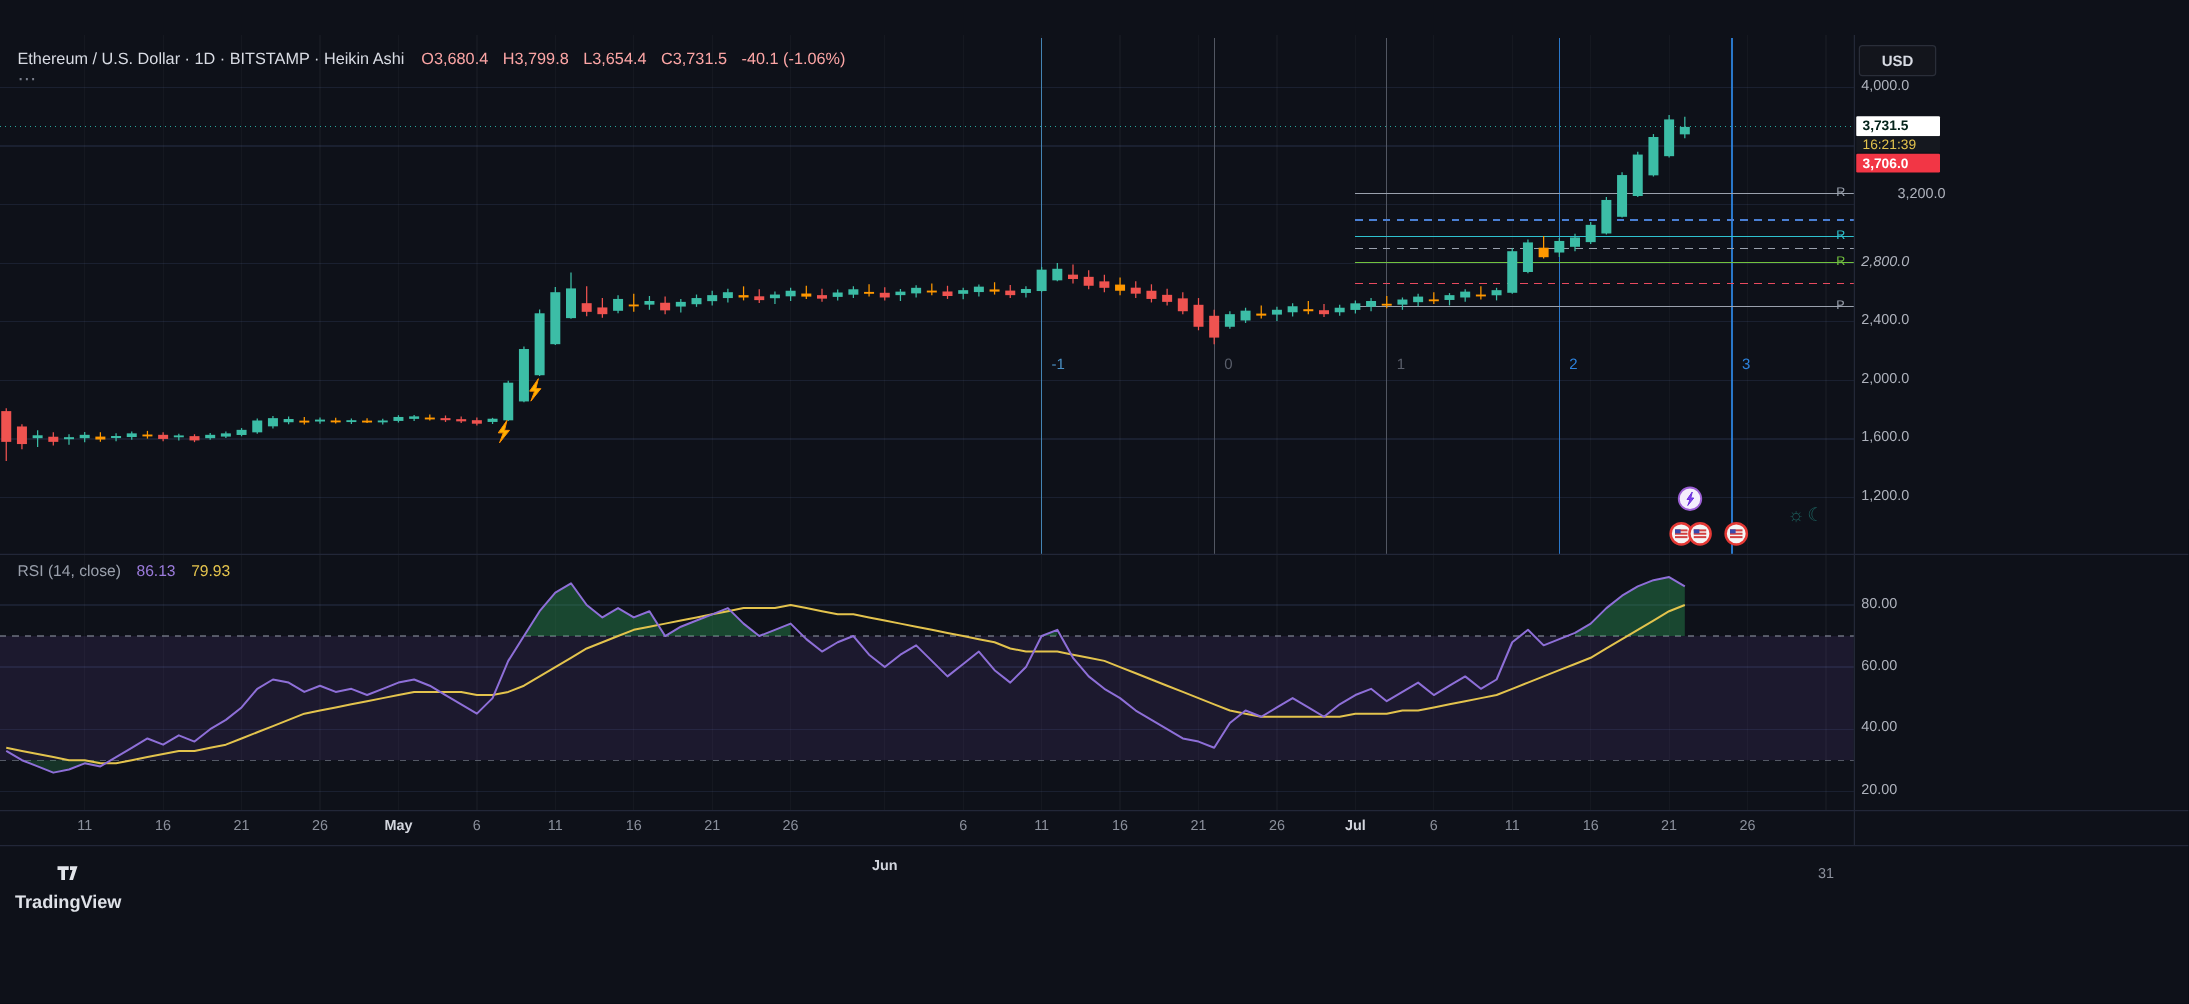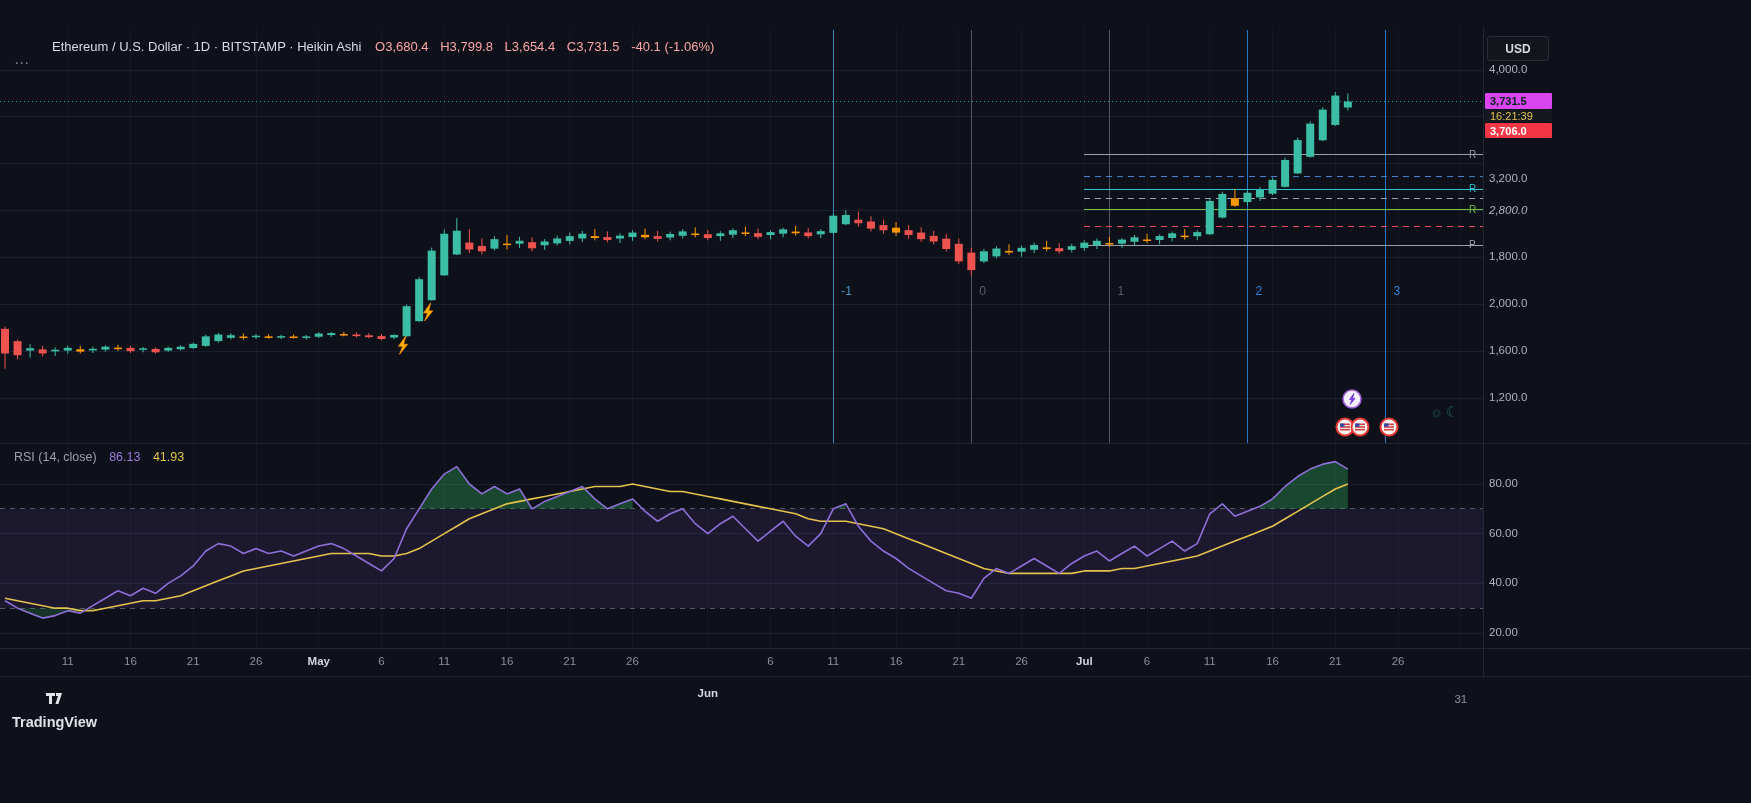--- a/index.html
+++ b/index.html
@@ -2,27 +2,27 @@
 <html><head>
 <meta charset="utf-8">
 <style>
   html,body{margin:0;padding:0;background:#0a0c14;}
   .screen{position:relative;width:1751px;height:803px;background:#0e1119;overflow:hidden;
           font-family:"Liberation Sans","DejaVu Sans",sans-serif;color:#d1d4dc;}
   #chart-svg{position:absolute;left:0;top:0;z-index:1;}
   .topbar{position:absolute;left:0;top:0;width:100%;height:28px;z-index:5;}
   .topbar span{position:absolute;left:8px;top:6px;font-size:13px;font-weight:700;color:#edeff4;letter-spacing:.2px;}
   .legend{position:absolute;left:14px;top:39px;font-size:13px;white-space:nowrap;z-index:5;}
-  .legend .sym{color:#d8dbe3;margin-right:10px;margin-left:38px;}
+  .legend .sym{color:#d8dbe3;margin-right:10px;}
   .legend .val{color:#fca5a5;margin-right:8px;}
   .legend-more{position:absolute;left:14px;top:54px;color:#7a7f8c;font-size:15px;letter-spacing:2px;z-index:5;cursor:pointer;}
   .usd-btn{position:absolute;left:1487px;top:36px;width:60px;height:23px;background:#13151c;border:1px solid #2a2e39;
            border-radius:3px;color:#d7dae2;font-size:12px;font-weight:600;display:flex;align-items:center;justify-content:center;z-index:6;cursor:pointer;}
   .badge{position:absolute;left:1485px;width:62px;font-size:11px;display:flex;align-items:center;padding-left:5px;z-index:6;border-radius:1px;}
-  .badge-green{top:93px;height:16px;background:#d946ef;color:#04231a;font-weight:700;}
+  .badge-green{top:93px;height:16px;background:#ffffff;color:#04231a;font-weight:700;}
   .badge-dark{top:109px;height:13px;background:#15181f;color:#e2c24d;}
   .badge-red{top:123px;height:15px;background:#f23645;color:#ffffff;font-weight:700;}
   .price-tick,.rsi-tick{position:absolute;left:1489px;font-size:11.5px;color:#aeb2bc;z-index:4;}
   .time-tick{position:absolute;top:655px;width:36px;margin-left:-18px;text-align:center;font-size:11.5px;color:#8b909c;z-index:4;}
   .time-tick.major{color:#d3d6de;font-weight:700;}
   .pivot-label{position:absolute;left:1469px;font-size:10px;z-index:4;}
   .cycle-label{position:absolute;top:284px;font-size:12px;z-index:4;}
   .rsi-legend{position:absolute;left:14px;top:450px;font-size:12.5px;z-index:5;white-space:nowrap;}
   .rsi-legend .t{color:#9aa0ac;margin-right:9px;}
   .rsi-legend .v{color:#9b7bdb;margin-right:9px;}
@@ -368,30 +368,30 @@
 
   <div class="usd-btn">USD</div>
 
   <div class="badge badge-green">3,731.5</div>
   <div class="badge badge-dark">16:21:39</div>
   <div class="badge badge-red">3,706.0</div>
 
   <div class="rsi-legend">
     <span class="t">RSI (14, close)</span>
     <span class="v">86.13</span>
-    <span class="m">41.93</span>
+    <span class="m">79.93</span>
   </div>
 
   <div class="sun-moon">☼☾</div>
 
   <div id="price-scale">
       <div class="price-tick" style="top: 63px;">4,000.0</div>
-      <div class="price-tick" style="top: 172px;">3,200.0</div>
+      <div class="price-tick" style="top: 149px; margin-left: 29px;">3,200.0</div>
       <div class="price-tick" style="top: 203.571px; font-style: italic;">2,800.0</div>
-      <div class="price-tick" style="top: 250.429px;">1,800.0</div>
+      <div class="price-tick" style="top: 250.429px;">2,400.0</div>
       <div class="price-tick" style="top: 297.286px;">2,000.0</div>
       <div class="price-tick" style="top: 344.143px;">1,600.0</div>
       <div class="price-tick" style="top: 391px;">1,200.0</div>
     </div>
   <div id="rsi-scale">
       <div class="rsi-tick" style="top: 477px;">80.00</div>
       <div class="rsi-tick" style="top: 526.667px;">60.00</div>
       <div class="rsi-tick" style="top: 576.333px;">40.00</div>
       <div class="rsi-tick" style="top: 626px;">20.00</div>
     </div>

